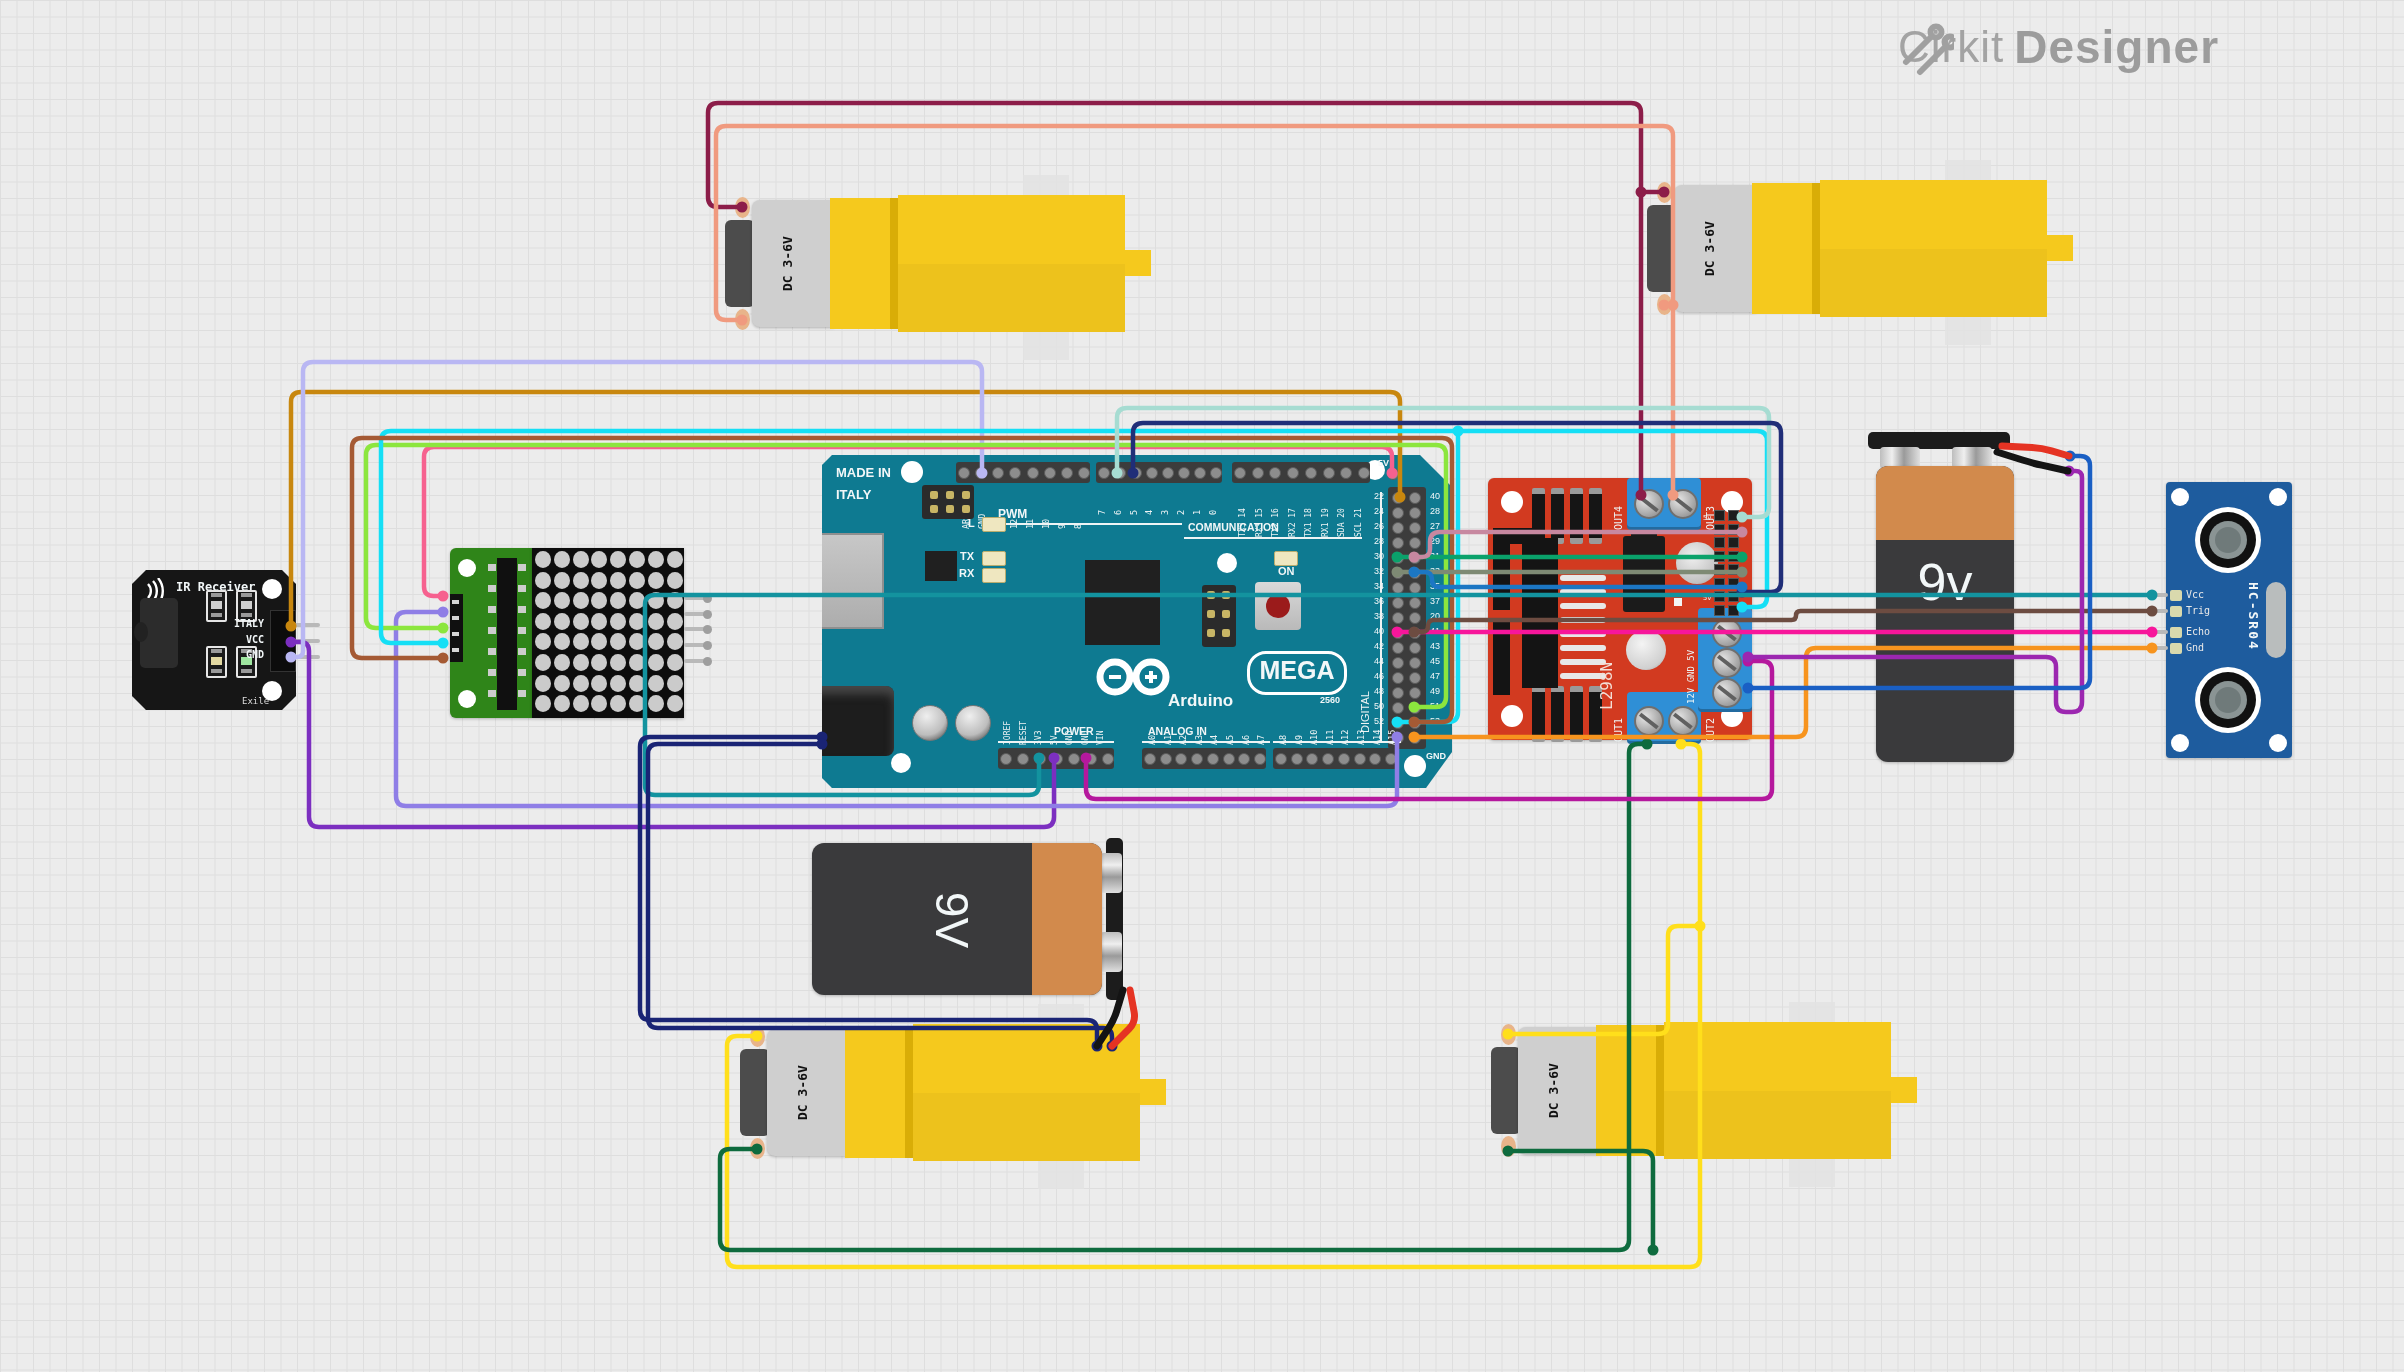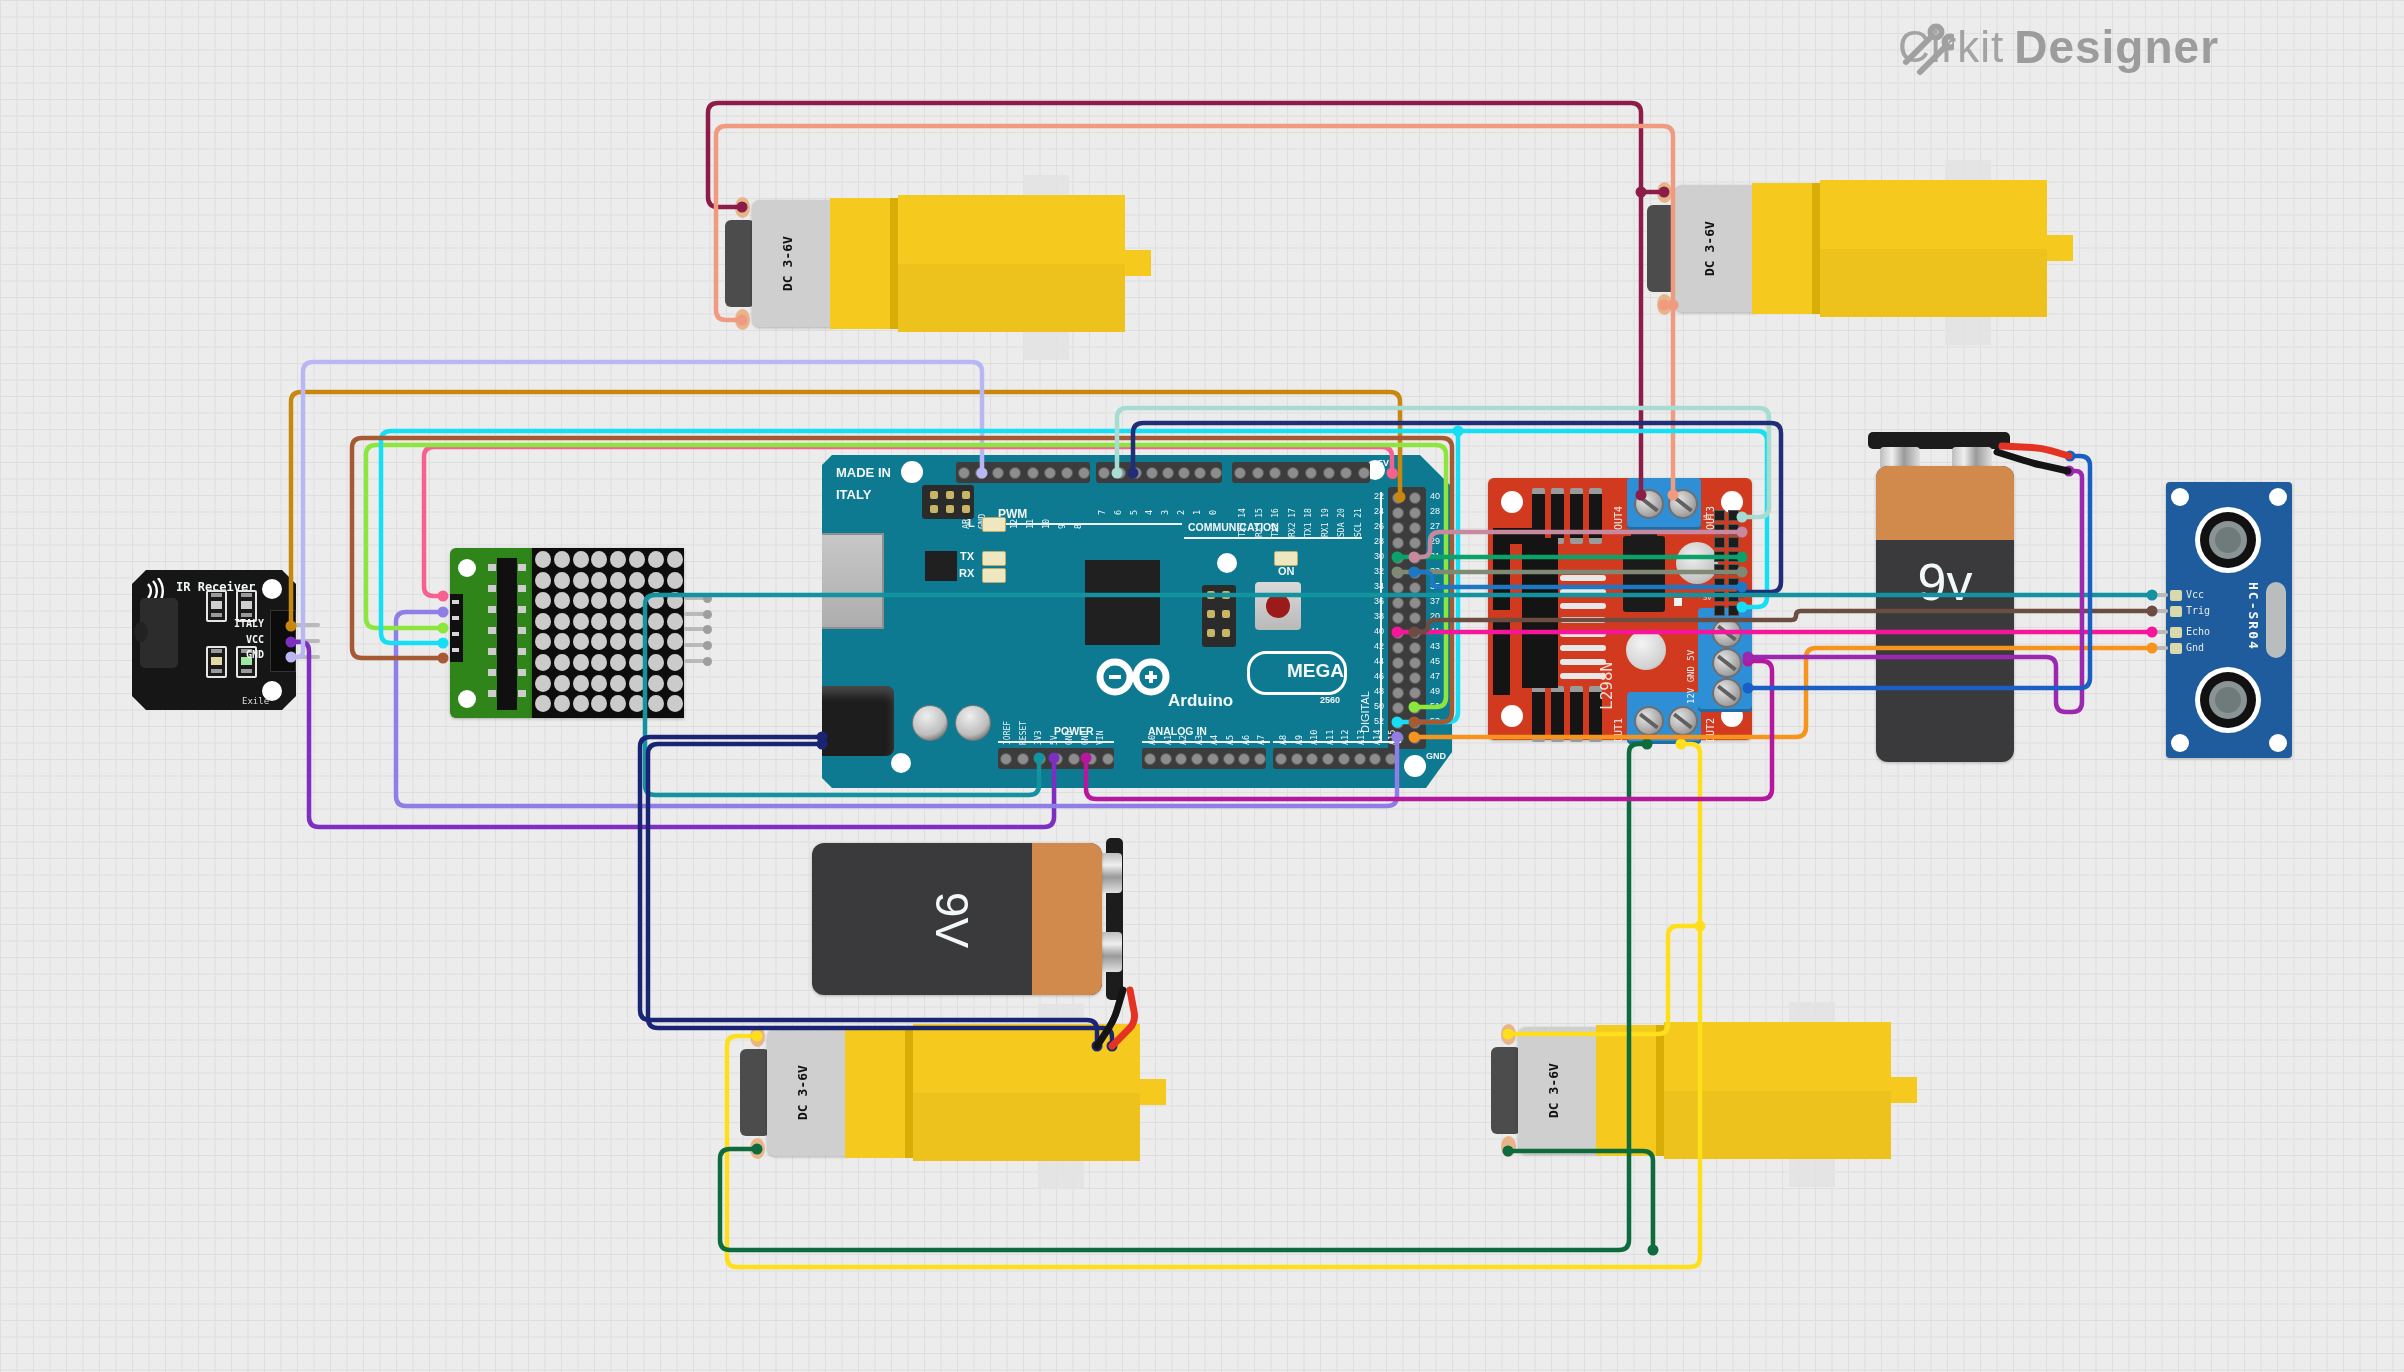--- a/index.html
+++ b/index.html
@@ -150,21 +150,21 @@
           <svg width="90" height="44" viewBox="0 0 90 44">
             <circle cx="25" cy="22" r="15" fill="none" stroke="#fff" stroke-width="7"></circle>
             <circle cx="61" cy="22" r="15" fill="none" stroke="#fff" stroke-width="7"></circle>
             <rect x="19" y="20" width="12" height="4" fill="#fff"></rect>
             <rect x="55" y="20" width="12" height="4" fill="#fff"></rect>
             <rect x="59" y="16" width="4" height="12" fill="#fff"></rect>
           </svg>
         </div>
         <div class="wt" style="left: 346px; top: 236px; font-size: 17px; font-weight: bold; width: auto;">Arduino</div>
         <div class="abs" style="left: 425px; top: 196px; width: 94px; height: 38px; background: transparent; border: 3px solid rgb(255, 255, 255); border-radius: 19px; text-align: center;">
-          <div class="wt" style="position: relative; font-size: 19px; font-weight: bold; line-height: 33px; width: 100%; text-align: right;">MEGA</div>
+          <div class="wt" style="position: relative; font-size: 25px; font-weight: bold; line-height: 33px; width: 100%; text-align: center;">MEGA</div>
         </div>
         <div class="wt" style="left: 498px; top: 240px; font-size: 9px; font-weight: bold; width: auto;">2560</div>
         <div class="abs" style="left: 566px; top: 32px; width: 38px; height: 262px; background: rgb(60, 60, 60); border-radius: 3px;">
           <div class="pin" style="left: 4px; top: 5px;"></div>
           <div class="pin" style="left: 21px; top: 5px;"></div>
           <div class="pin" style="left: 4px; top: 20px;"></div>
           <div class="pin" style="left: 21px; top: 20px;"></div>
           <div class="pin" style="left: 4px; top: 35px;"></div>
           <div class="pin" style="left: 21px; top: 35px;"></div>
           <div class="pin" style="left: 4px; top: 50px;"></div>

